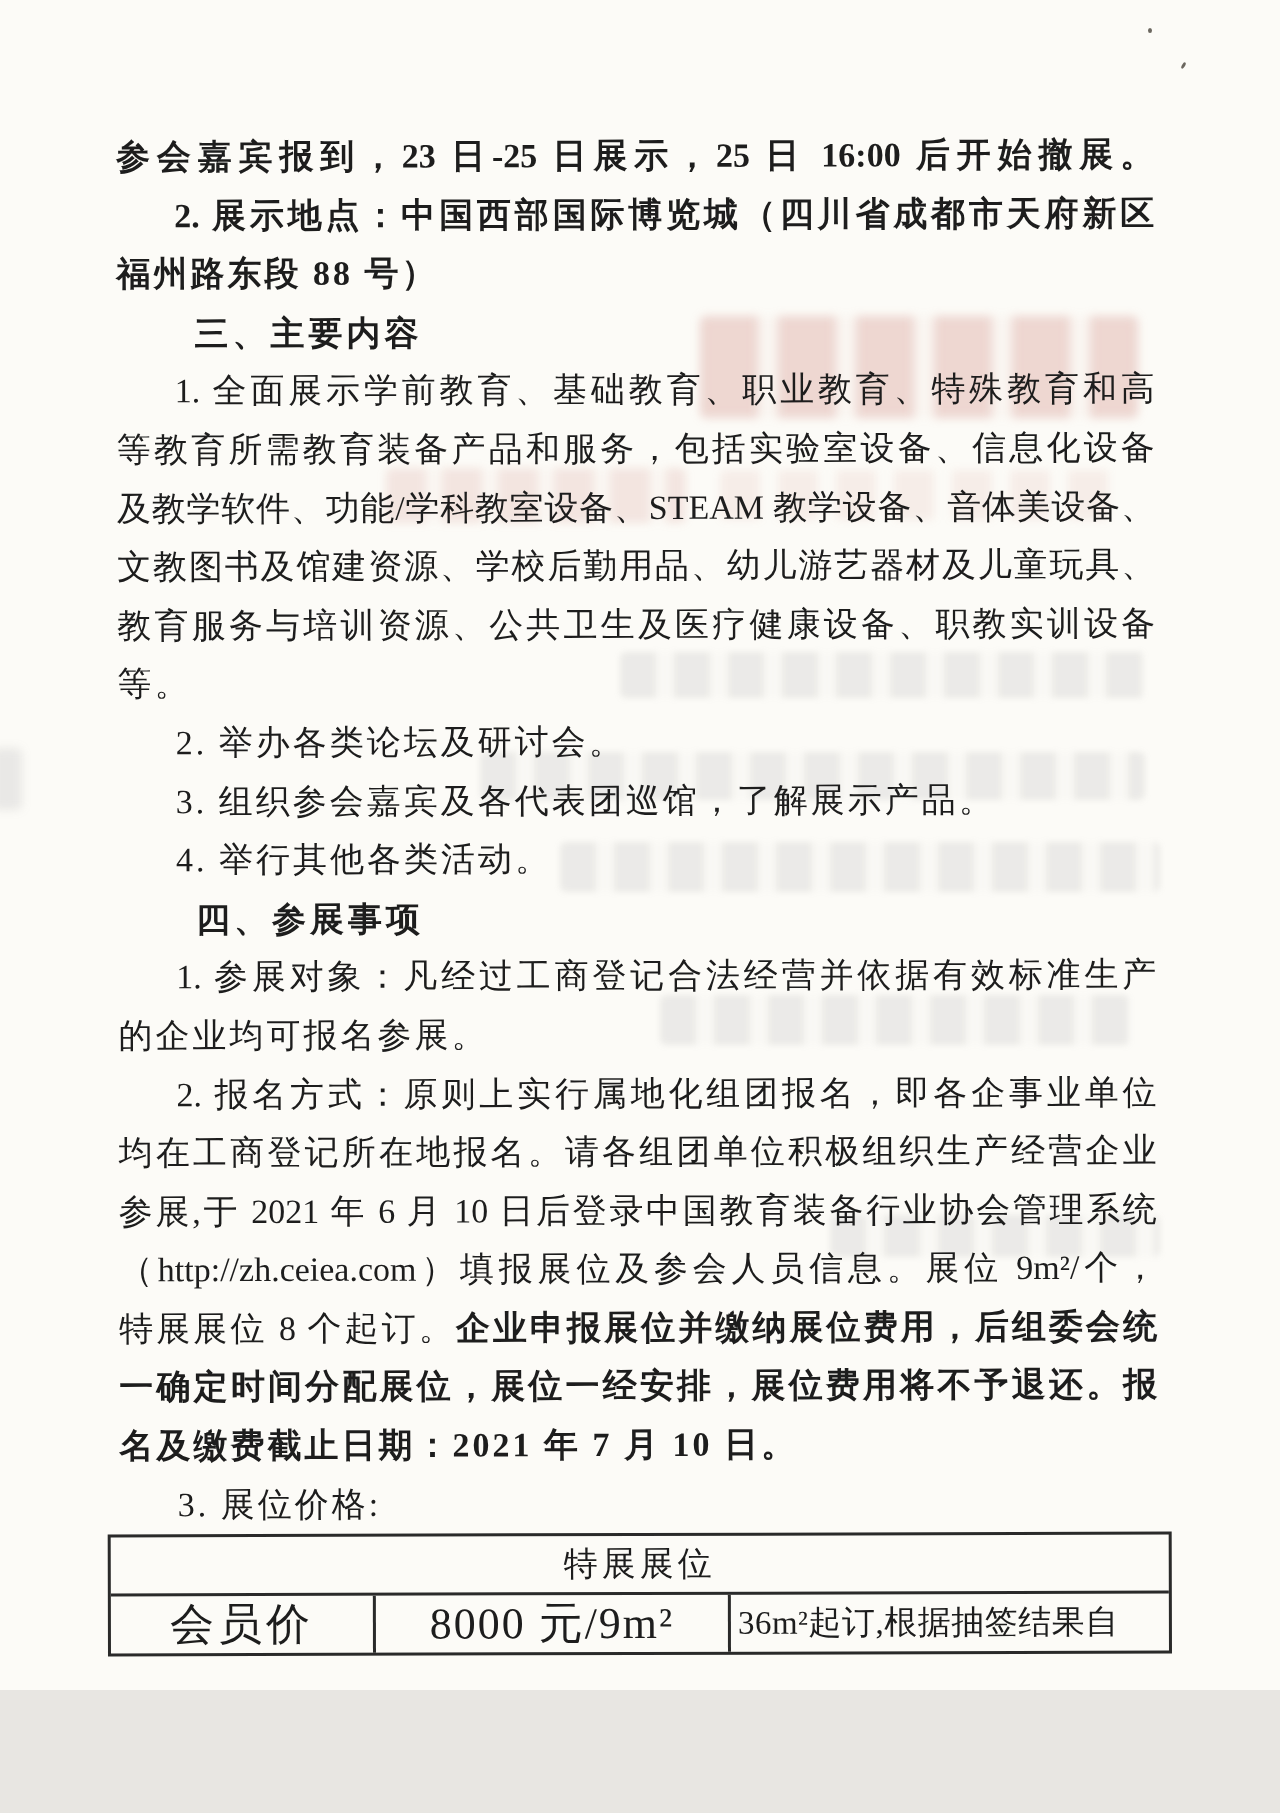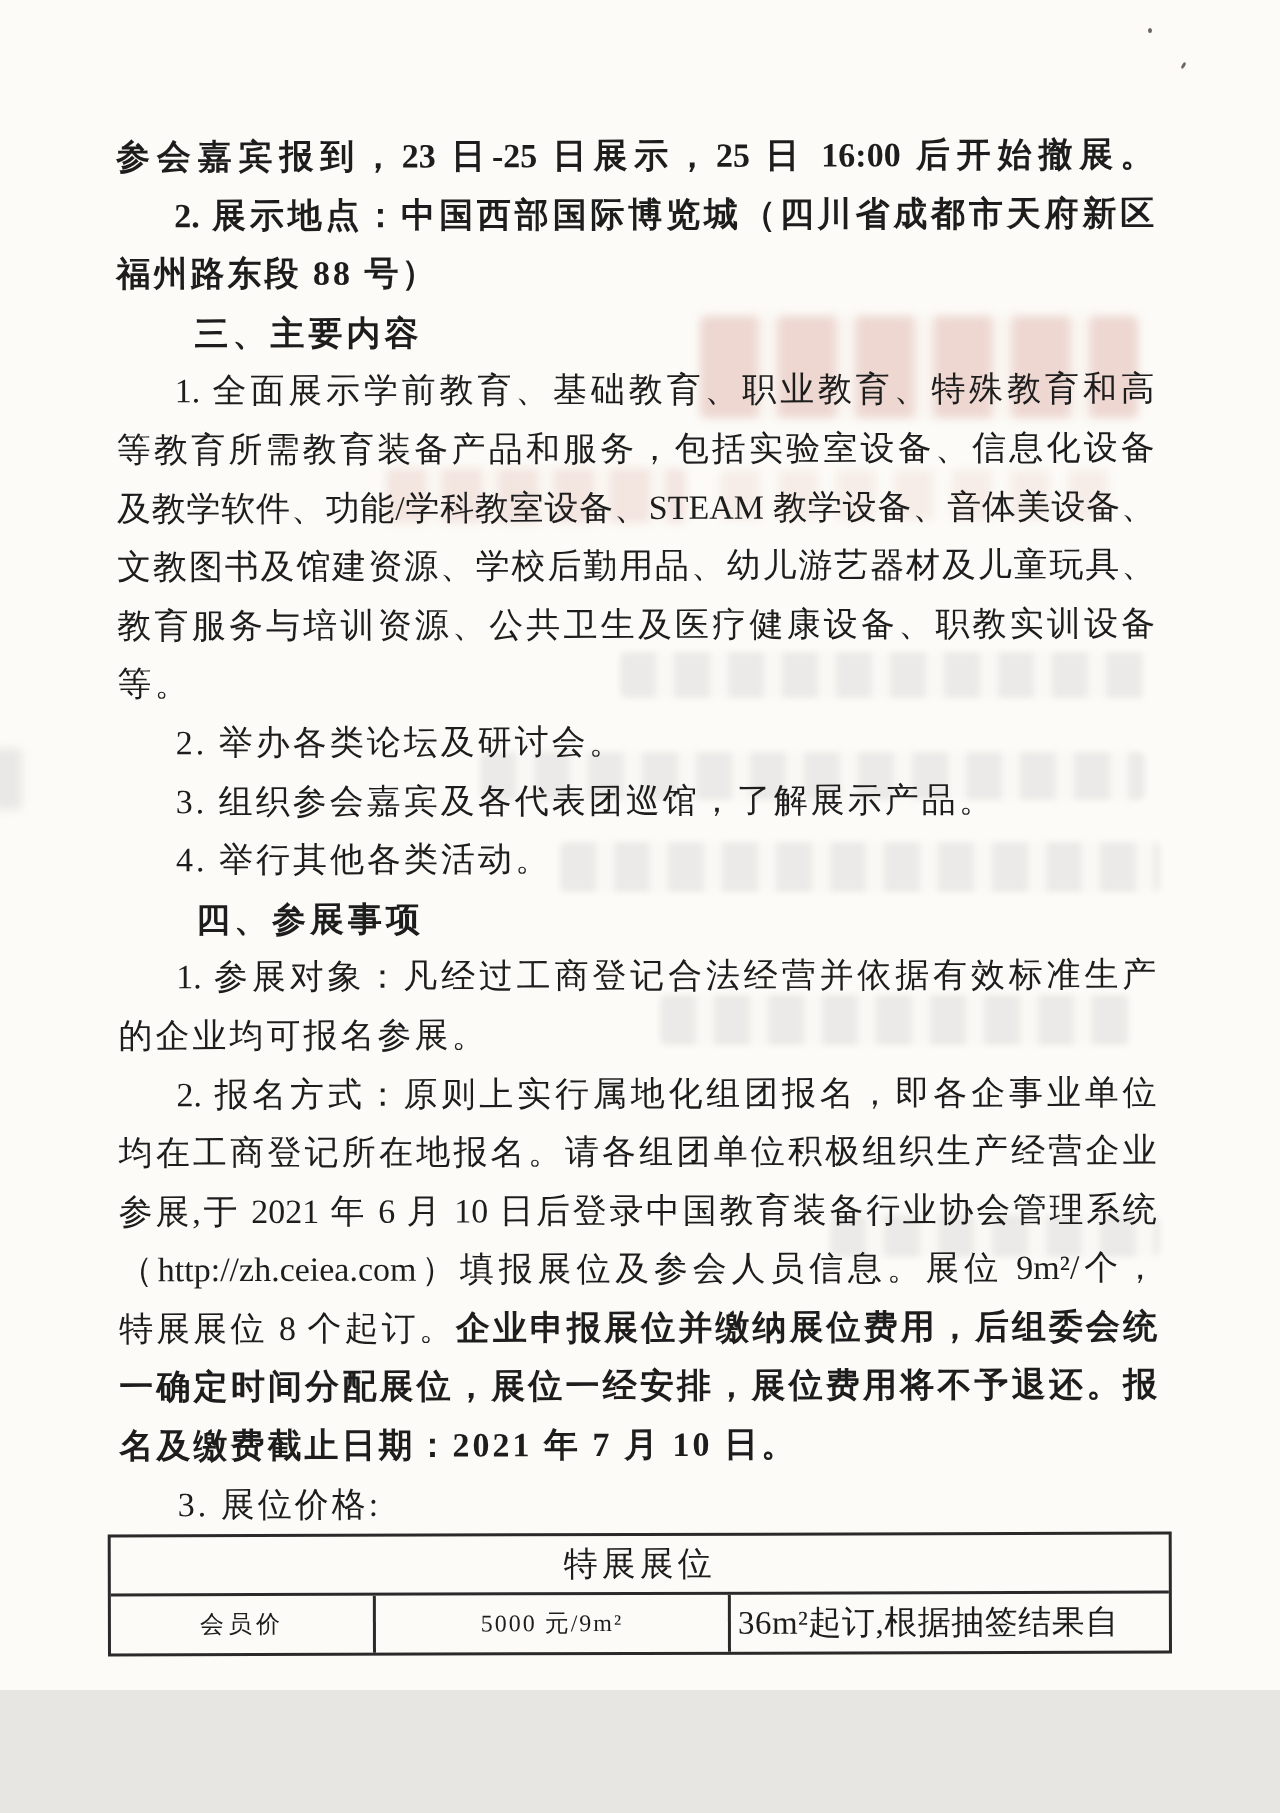--- a/index.html
+++ b/index.html
@@ -46,21 +46,21 @@
     border:3px solid #2a2a2a;
     background:transparent;
   }
   .tbl-header{
     height:56px;line-height:56px;
     border-bottom:3px solid #2a2a2a;
     text-align:center;
     font-size:34px;letter-spacing:4px;
   }
   .tbl-row{display:flex;height:57px;line-height:57px;}
-  .tbl-cell{font-size:24px;}
+  .tbl-cell{font-size:44px;}
   .c1{width:262px;border-right:3px solid #2a2a2a;text-align:center;letter-spacing:4px;}
   .c2{width:352px;border-right:3px solid #2a2a2a;text-align:center;letter-spacing:2px;}
   .c3{flex:1;text-align:left;padding-left:7px;font-size:33px;letter-spacing:0.5px;white-space:nowrap;}
   
   .footer{
     position:absolute;left:0;top:1706px;width:100%;
     text-align:center;font-size:33px;letter-spacing:1px;color:#222;
   }
   
   .ghost{position:absolute;pointer-events:none;border-radius:6px;}
@@ -136,21 +136,21 @@
     <div class="line full">（http://zh.ceiea.com）填报展位及参会人员信息。展位 9m²/个，</div>
     <div class="line full"><span>特展展位 8 个起订。</span><span class="b">企业申报展位并缴纳展位费用，后组委会统</span></div>
     <div class="line full bold">一确定时间分配展位，展位一经安排，展位费用将不予退还。报</div>
     <div class="line bold">名及缴费截止日期：2021 年 7 月 10 日。</div>
     <div class="line ind">3. 展位价格:</div>
 
     <div class="tbl">
       <div class="tbl-header">特展展位</div>
       <div class="tbl-row">
         <div class="tbl-cell c1">会员价</div>
-        <div class="tbl-cell c2">5000 元/9m²</div>
+        <div class="tbl-cell c2">8000 元/9m²</div>
         <div class="tbl-cell c3">36m²起订,根据抽签结果自</div>
       </div>
     </div>
   </div>
 
   <div class="footer">—2—</div>
 
 </div>
 
 </body></html>

